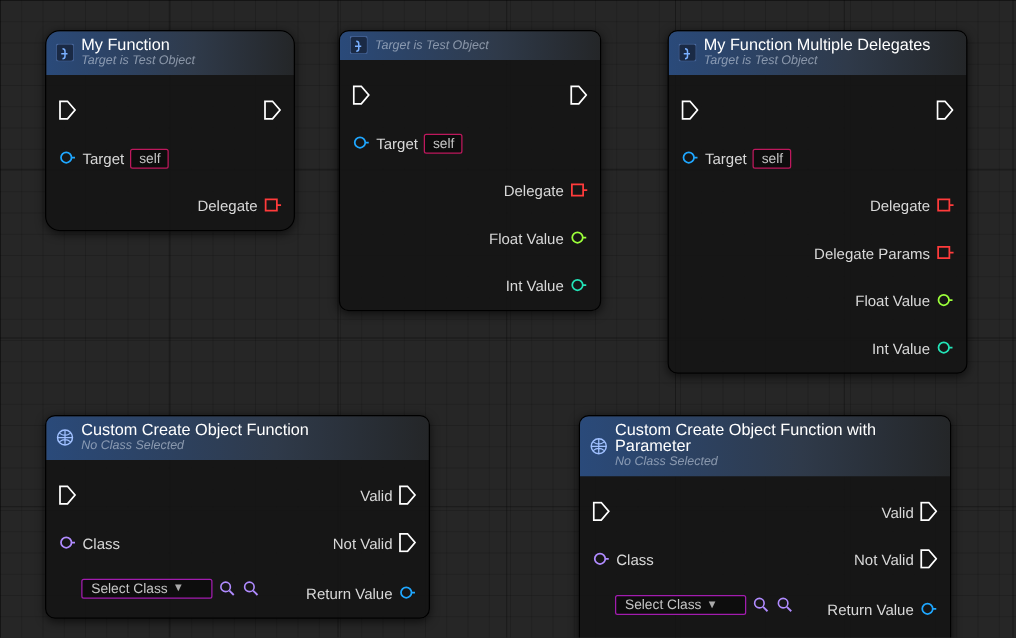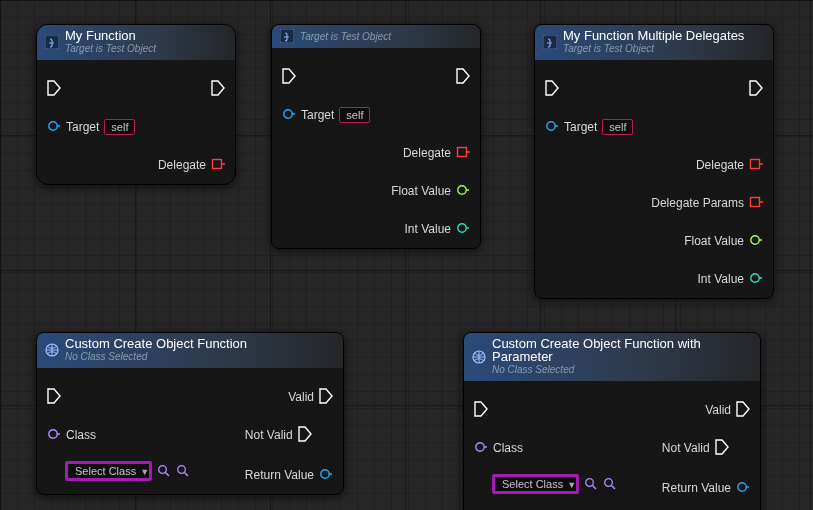--- a/index.html
+++ b/index.html
@@ -59,39 +59,39 @@
   }
   .left, .right {
     display: flex;
     align-items: center;
     gap: 5px;
     min-height: 22px;
   }
   .left { justify-content: flex-start; }
   .right { justify-content: flex-end; margin-left: auto; }
   .col-left, .col-right { display:flex; flex-direction:column; gap:6px; }
-  .col-right { align-items:flex-start; }
+  .col-right { align-items:flex-end; }
   .pin-row { display:flex; align-items:center; gap:5px; min-height:22px;margin-top:12px; }
   .pin-label { color:#d8d8d8; font-size:12px; }
   .default-box {
     background: rgba(10,10,10,0.7);
     border: 1px solid #be185d;
     border-radius: 2px;
     padding: 1px 6px;
     font-size: 11px;
     color: #c5c5c5;
   }
   .dropdown {
     background: rgba(10,10,10,0.7);
-    border: 3px solid #a21caf;
+    border: 1px solid #a21caf;
     border-radius: 2px;
-    padding: 1px 0 1px 7px;
+    padding: 1px 22px 1px 7px;
     font-size: 11px;
     color: #c5c5c5;
-    display:inline-flex; align-items:flex-end; gap:4px;
+    display:inline-flex; align-items:flex-start; gap:4px;
   }
   .chev { font-size:9px; color:#aaa; }
   .mag { width:14px; height:14px; }
   
   .exec-pin svg, .del-pin svg { width:14px; height:16px; }
   .data-pin svg { width:14px; height:14px; }
   
   #n1 { left: 36px;  top: 24px;  width: 200px; border-radius: 12px; }
   #n2 { left: 271px; top: 24px;  width: 210px; }
   #n3 { left: 534px; top: 24px;  width: 240px; }

